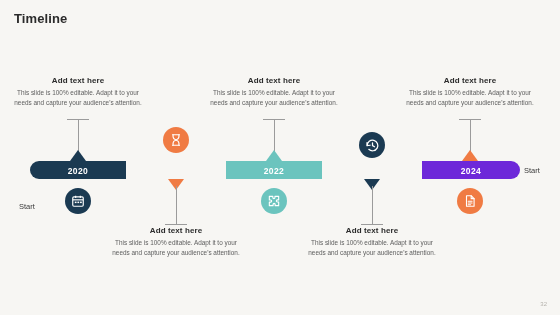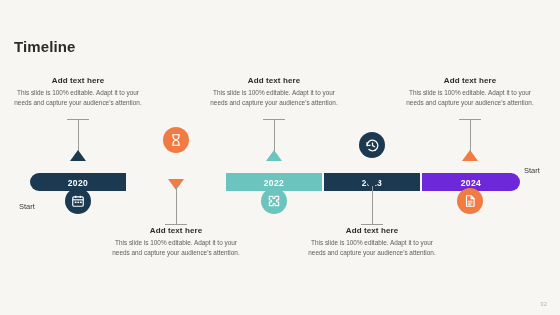--- a/index.html
+++ b/index.html
@@ -6,27 +6,26 @@
   body{
     width:560px;height:315px;overflow:hidden;
     background:#f7f6f3;
     font-family:"Liberation Sans","DejaVu Sans",sans-serif;
     position:relative;
   }
   #slide{position:absolute;inset:0;}
 
   .page-title{
     position:absolute;left:14px;top:11px;
-    font-size:15px;font-weight:bold;color:#2b2b2b;
+    font-size:13px;font-weight:bold;color:#2b2b2b;
     letter-spacing:.1px;
-    margin-top:27px;
   }
 
   
-  .bar{position:absolute;left:30px;top:161px;width:475px;height:18px;margin-top:12px;}
+  .bar{position:absolute;left:30px;top:161px;width:475px;height:18px;}
   .seg{position:absolute;top:0;height:18px;display:flex;align-items:center;justify-content:center;}
   .seg .yr{
     font-size:8.5px;font-weight:bold;color:#ffffff;letter-spacing:.4px;
     position:relative;top:.5px;
   }
   .seg.first{border-top-left-radius:9px;border-bottom-left-radius:9px;}
   .seg.last{border-top-right-radius:9px;border-bottom-right-radius:9px;}
 
   .endcap{
     position:absolute;top:161px;height:18px;display:flex;align-items:center;
@@ -74,23 +73,20 @@
 
   <div class="endcap start">Start</div>
   <div class="endcap finish">Start</div>
 
   <div class="bar">
     <div class="seg first" style="left:0px;width:96px;background:#1b3a52;">
       <span class="yr">2020</span>
     </div>
     <div class="seg" style="left:196px;width:96px;background:#6bc4be;">
       <span class="yr">2022</span>
-    </div>
-    <div class="seg" style="left:294px;width:96px;background:#1b3a52;">
-      <span class="yr">2023</span>
     </div>
     <div class="seg last" style="left:392px;width:98px;background:#6d28d9;">
       <span class="yr">2024</span>
     </div>
   </div>
 
   <div class="conn-cap" style="left:67px;top:119px;"></div>
   <div class="conn" style="left:78px;top:119px;height:38px;"></div>
   <div class="tri up" style="left:70px;top:150px;border-bottom:11px solid #1b3a52;"></div>
 

